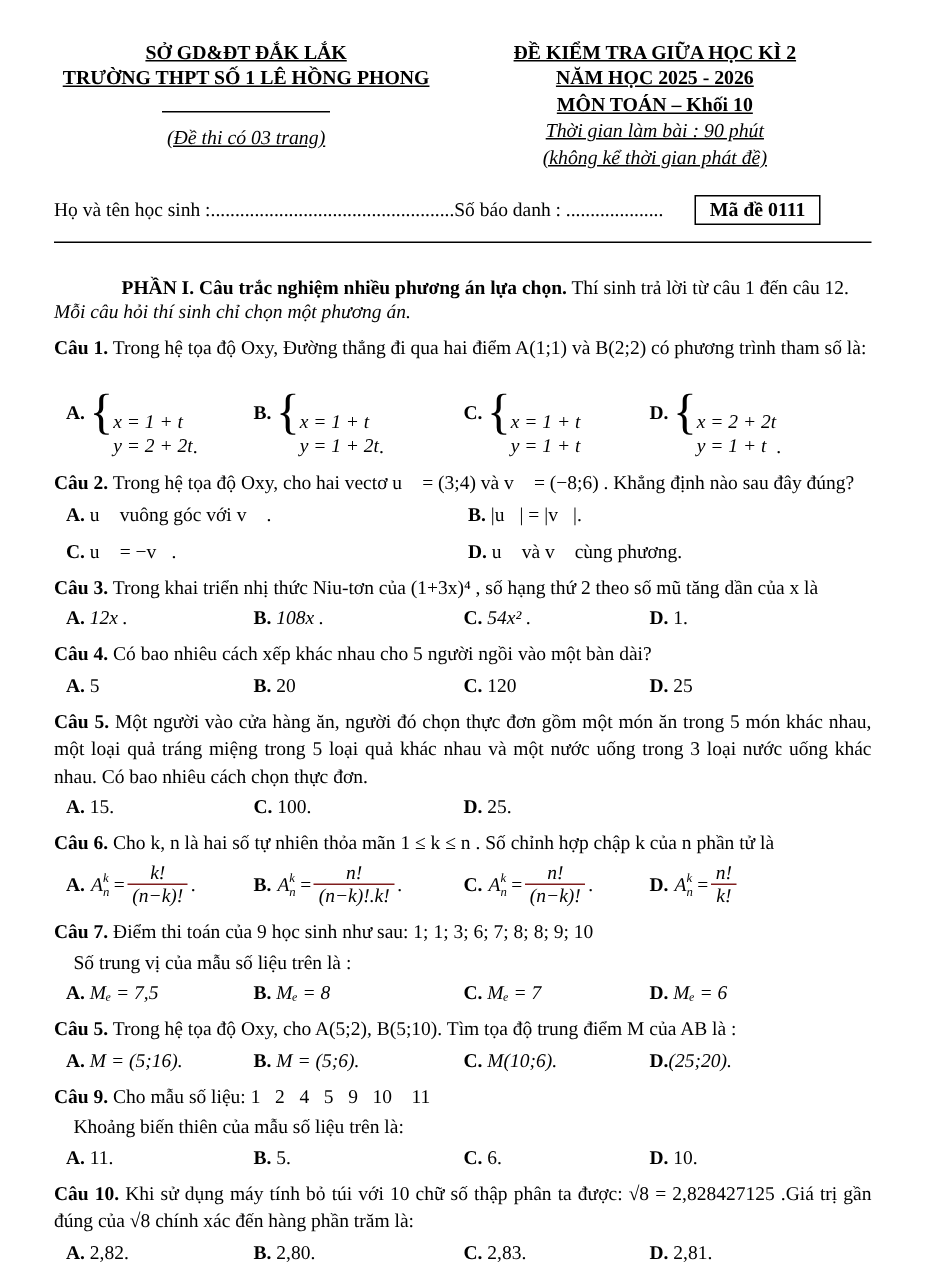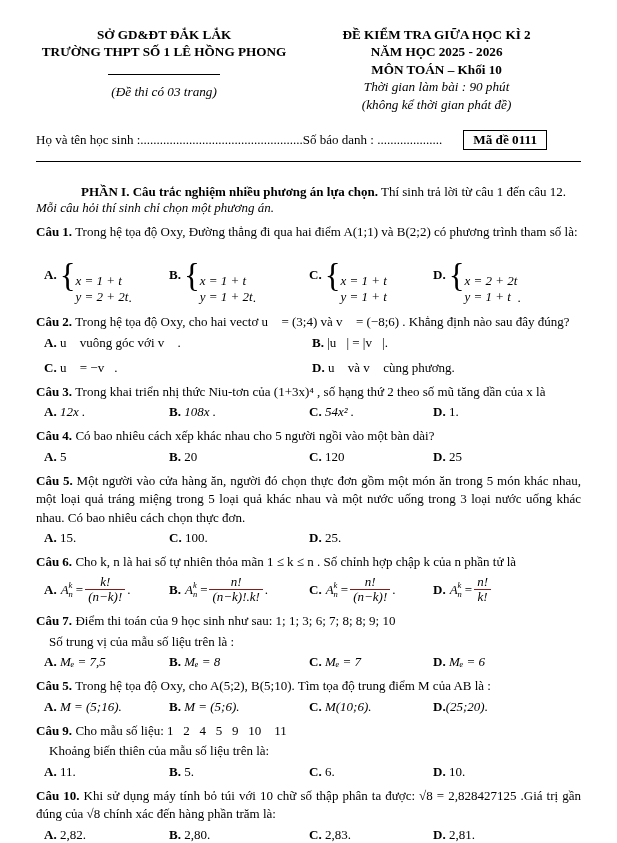--- a/index.html
+++ b/index.html
@@ -10,21 +10,21 @@
     font-size:13px; color:#000; overflow:hidden;
   }
   .page { width:617px; height:843px; padding:26px 36px 12px 36px; display:flex; flex-direction:column; }
 
   
   .header { display:flex; align-items:flex-start; }
   .h-left { width:47%; text-align:center; }
   .h-right { width:53%; text-align:center; }
   .b { font-weight:bold; }
   .i { font-style:italic; }
-  .hline { font-size:13.2px; line-height:1.32; }
+  .hline { font-size:13.2px; line-height:1.32;text-decoration:underline; }
   .h-rule { width:112px; border-top:1.6px solid #000; margin:13px auto 8px auto; }
 
   .student-row { display:flex; align-items:center; margin-top:17px; white-space:nowrap; }
   .code-box { border:1.6px solid #000; padding:1px 9px; font-weight:bold; margin-left:21px; font-size:13.2px; }
   .full-rule { border-top:1.9px solid #000; margin-top:11px; }
 
   
   .part-head { margin-top:22px;margin-left:45px; }
   .sub-head { font-style:italic; }
 

